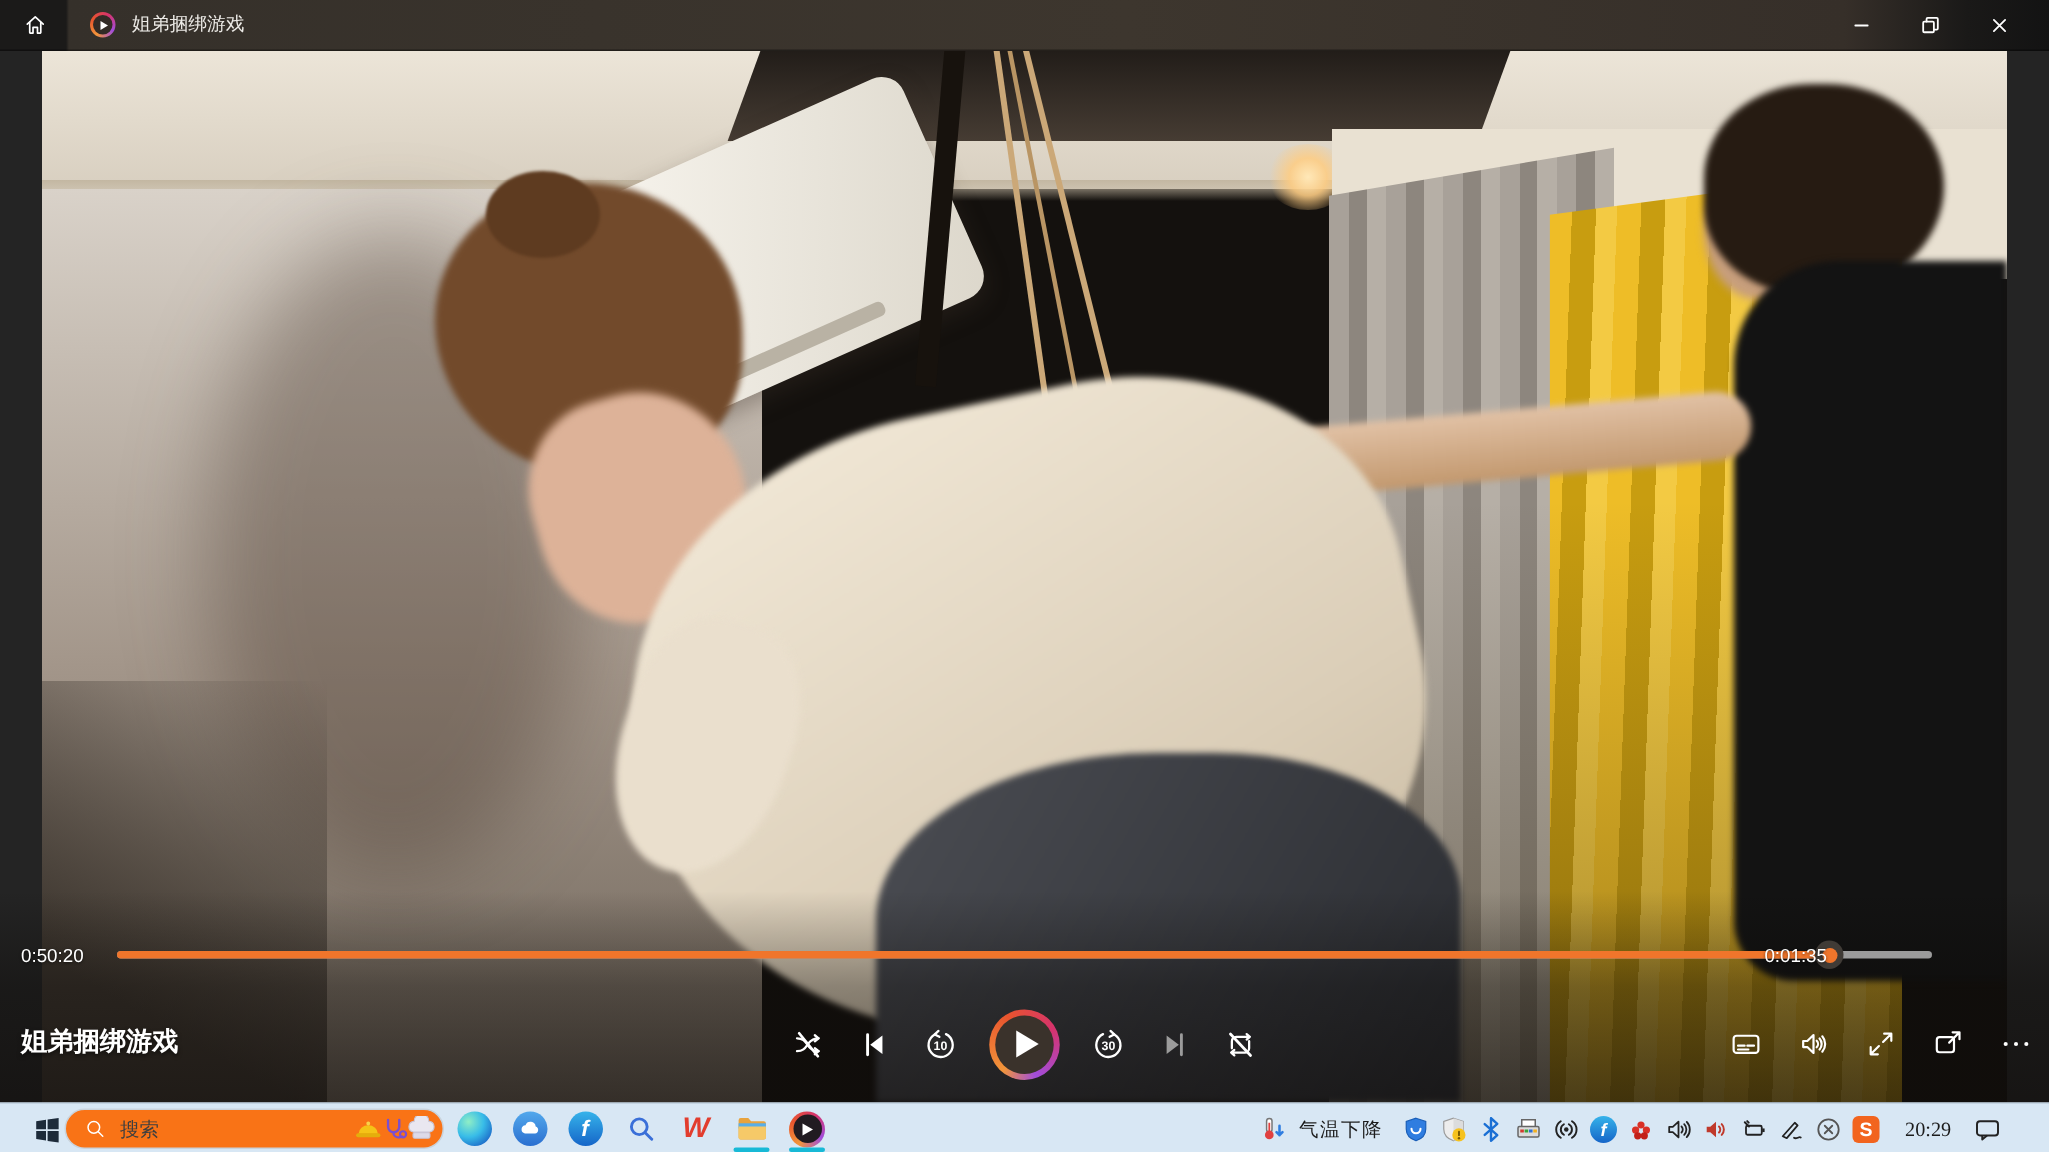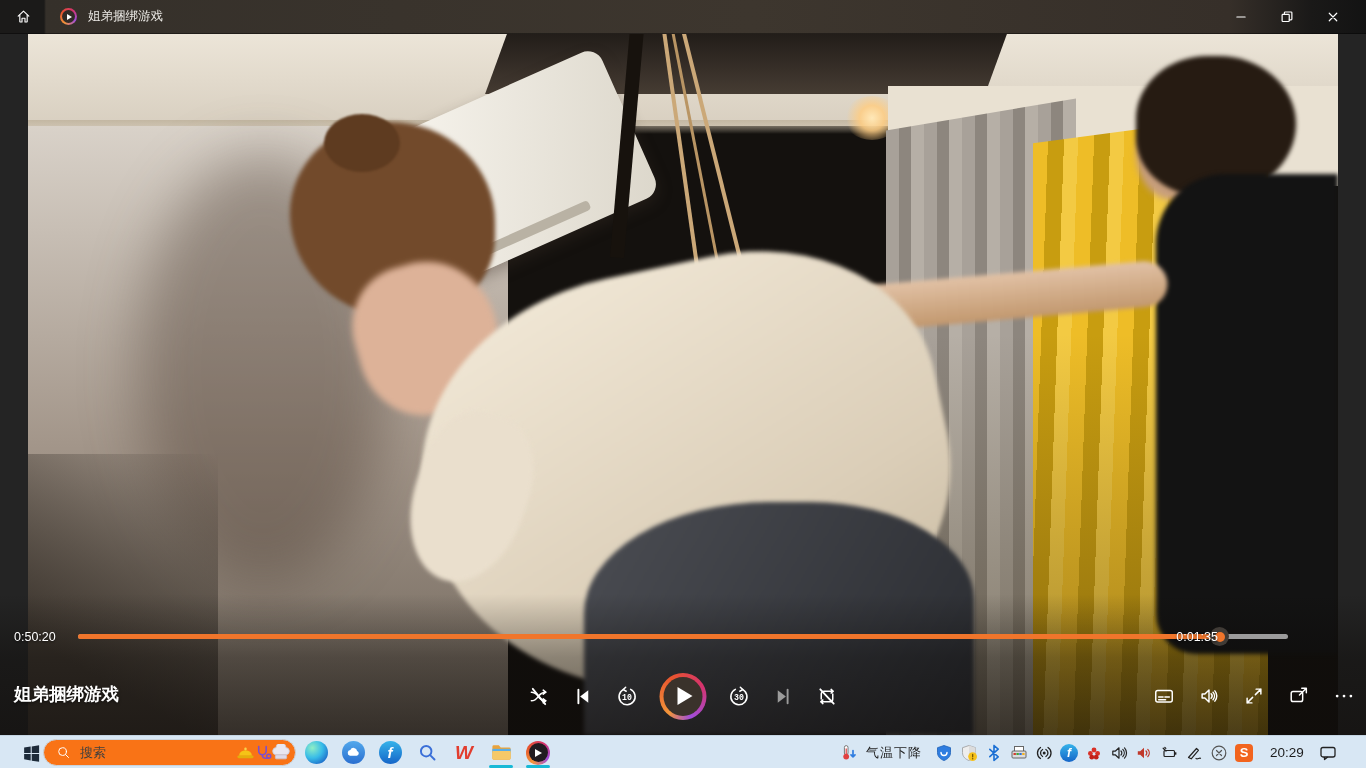--- a/index.html
+++ b/index.html
@@ -37,21 +37,21 @@
   .seek-track { position:absolute; left:78px; top:8px; width:1210px; height:5px; border-radius:3px; background:#9b9b9b; }
   .seek-fill { position:relative; height:5px; border-radius:3px; background:#f0752b; }
   .seek-handle { position:absolute; right:-10px; top:-7px; width:19px; height:19px; border-radius:50%; background:#403b36;
     display:flex; align-items:center; justify-content:center; }
   .seek-handle::after { content:""; width:10px; height:10px; border-radius:50%; background:#f0752b; }
 
   
   .controls-row { position:absolute; left:0; top:638px; width:1366px; height:48px; }
   .media-title { position:absolute; left:14px; top:10px; color:#fff; font-size:17.5px; font-weight:bold; text-shadow:0 1px 3px rgba(0,0,0,.6); }
   .center-controls { position:absolute; left:50%; top:0; height:48px; transform:translateX(-50%);
-    display:flex; align-items:center; gap:21px;font-family:Liberation Mono, monospace; }
+    display:flex; align-items:center; gap:21px; }
   .ctl { width:23px; height:23px; }
   .playbtn { width:47px; height:47px; border-radius:50%; display:flex; align-items:center; justify-content:center;
     background:conic-gradient(from 220deg,#f2953a,#e8542e 110deg,#d6336c 200deg,#a14ddb 300deg,#f2953a); }
   .playbtn i { width:39px; height:39px; border-radius:50%; background:#3a322b; display:flex; align-items:center; justify-content:center; }
   .playbtn i::after { content:""; border-left:15px solid #fff; border-top:9.5px solid transparent; border-bottom:9.5px solid transparent; margin-left:4px; }
   .right-controls { position:absolute; right:11px; top:0; height:48px; display:flex; align-items:center; gap:22px; }
   .num { font-size:8.6px; font-weight:600; fill:#fff; stroke:none; text-anchor:middle; }
 
   
   .taskbar { position:absolute; left:0; top:735px; width:1366px; height:33px; background:#d8e7f4; border-top:1px solid #c4d4e2; }
@@ -69,21 +69,21 @@
   .wps { color:#e23d2e; font-weight:800; font-style:italic; font-size:19px; }
   .ringlogo.big { width:24px; height:24px; margin:0; }
   .ringlogo.big i { width:19px; height:19px; background:#211b21; }
   .ringlogo.big i::after { border-left-width:7px; border-top-width:4.5px; border-bottom-width:4.5px; }
   .run-ind { position:absolute; bottom:0; height:3px; width:24px; border-radius:2px; background:#18b9d6; }
   .tray { position:absolute; left:840px; top:0; height:33px; display:flex; align-items:center; gap:7px; }
   .tri { width:18px; height:18px; }
   .tray-text { font-size:13px; color:#1c1c1c; letter-spacing:1px; margin:0 6px 0 1px; white-space:nowrap; }
   .sogou { width:18px; height:18px; border-radius:4px; background:#f2641e; color:#fff; font-weight:800; font-size:13px;
     display:flex; align-items:center; justify-content:center; }
-  .clock { font-size:13.5px; color:#1c1c1c; margin:0 8px 0 10px; }
+  .clock { font-size:13.5px; color:#1c1c1c; margin:0 8px 0 10px;font-family:Liberation Serif, serif; }
 </style>
 </head>
 <body>
 
 <div class="titlebar">
   <div class="home-btn ic">
     <svg class="stk" width="17" height="17" viewBox="0 0 24 24" style="stroke:#e8e5e1">
       <path d="M4.5 11.5 L12 4.5 L19.5 11.5"></path>
       <path d="M6.8 9.8 V19 a.8.8 0 0 0 .8.8 H9.9 V14.4 h4.2 V19.8 H16.4 a.8.8 0 0 0 .8-.8 V9.8"></path>
     </svg>

